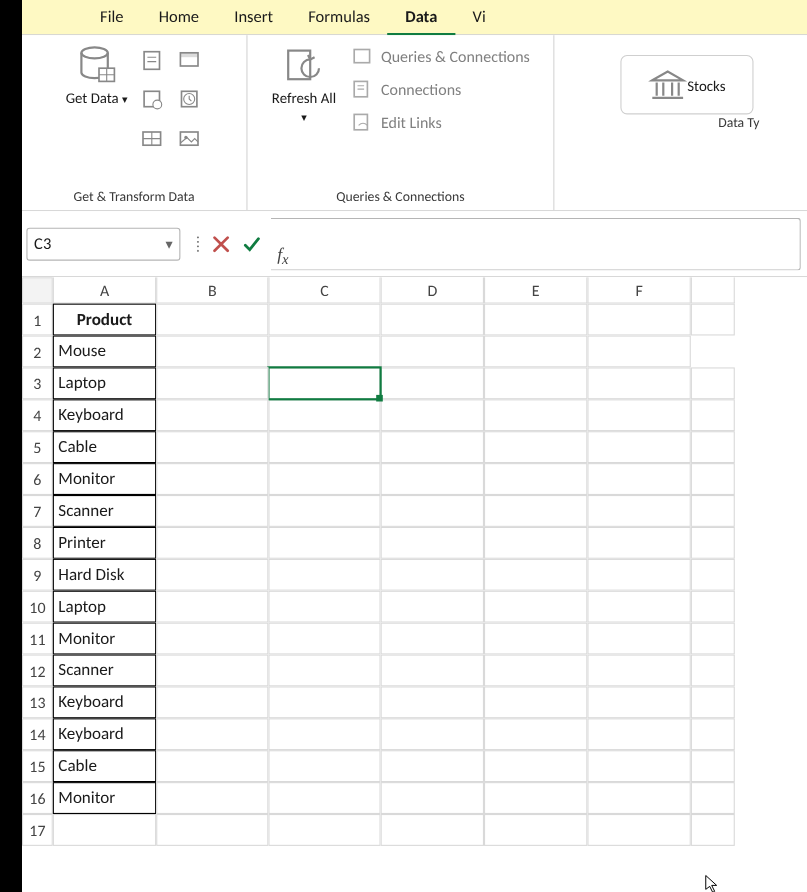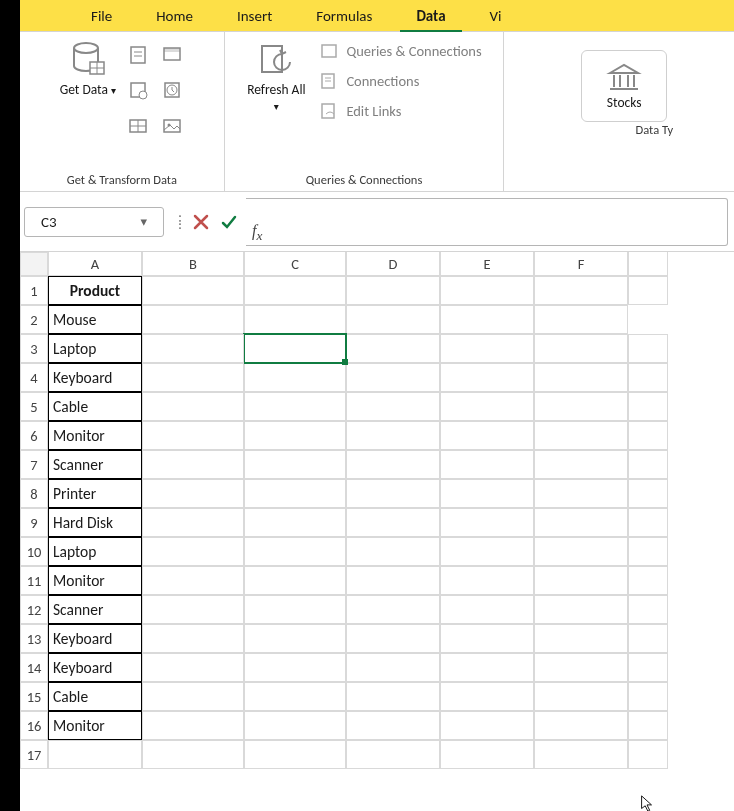--- a/index.html
+++ b/index.html
@@ -1,39 +1,39 @@
 <!DOCTYPE html>
 <html><head>
 <meta charset="utf-8">
 <style>
   * { box-sizing: border-box; margin: 0; padding: 0; }
   body { font-family: "Segoe UI", Calibri, Arial, sans-serif; font-size: 15px; background: #fff; color: #1a1a1a; overflow: hidden; }
   .app { width: 734px; height: 811px; display: flex; flex-direction: column; position: relative; }
   .leftbar { position: absolute; left: 0; top: 0; width: 20px; height: 811px; background: #000; }
   .content { margin-left: 20px; display: flex; flex-direction: column; height: 100%; }
-  .tabsrow { display: flex; height: 32px; align-items: center; border-bottom: 1px solid #d4d4d4; padding-left: 55px; background:#fde047;gap:12px;}
+  .tabsrow { display: flex; height: 32px; align-items: center; border-bottom: 1px solid #d4d4d4; padding-left: 55px; background:#fef9c3;}
   .tab { padding: 0 16px; height: 32px; line-height: 32px; font-size: 15px; cursor: pointer; color:#1a1a1a; }
   .tab.active { border-bottom: 2px solid #107c41; font-weight: 600; }
   .ribbon { display: flex; height: 160px; border-bottom: 1px solid #d4d4d4; background:#fff;}
   .group { display:flex; flex-direction:column; align-items:center; justify-content:space-between; padding: 8px 10px 4px; border-right: 1px solid #d4d4d4; }
   .grouplabel { font-size: 12.5px; color:#3a3a3a; margin-top:0; }
   .g1 { width: 205px; }
   .g2 { width: 280px; }
   .g3 { width: 230px; border-right:none; display:flex; align-items:center; justify-content:flex-start;}
   .bigbtn { display:flex; flex-direction:column; align-items:center; justify-content:space-between; width:60px; }
   .iconbox { width:40px; height:40px; display:flex; align-items:center; justify-content:center; }
   .btnlabel { font-size: 13.5px; line-height:1.2; text-align:center; margin-top:2px; }
   .hstack { display:flex; flex-direction:row; align-items:flex-start; }
   .smallicons { display:grid; grid-template-columns: 24px 24px; grid-template-rows: 30px 30px 30px; gap: 6px 10px; margin-left: 10px; margin-top:4px; }
   .smicon { width:22px; height:22px; display:block; }
   .qlines { display:flex; flex-direction:column; gap:12px; margin-left: 14px; margin-top: 2px; }
   .qline { display:flex; align-items:center; gap:8px; color:#808080; cursor:default; font-size:14.5px;}
-  .stocksbox { border:1px solid #cfcfcf; border-radius:6px; padding: 12px 24px 10px; display:flex; flex-direction:column; align-items:center; margin-left: 10px; margin-top: 10px;}
+  .stocksbox { border:1px solid #cfcfcf; border-radius:6px; padding: 12px 24px 10px; display:flex; align-items:center; margin-left: 10px; margin-top: 10px;}
   .fbar { display:flex; height:60px; align-items:center; border-bottom:1px solid #d4d4d4; padding:0 6px 0 4px; background:#fff;}
-  .namebox { width:140px; height:30px; border:1px solid #b5b5b5; border-radius:3px; display:flex; align-items:center; padding:0 16px; font-size:15px; justify-content:space-between;}
+  .namebox { width:140px; height:30px; border:1px solid #b5b5b5; border-radius:3px; display:flex; align-items:center; padding:0 6px; font-size:15px; justify-content:space-between;}
   .nbchev { color:#666; font-size:13px;}
   .fx-btns { display:flex; align-items:center; gap:10px; margin:0 10px 0 14px;}
   .fxarea { flex:1; height:48px; border:1px solid #b5b5b5; border-left:none; border-radius: 0 3px 3px 0; margin-left:-2px; display:flex; align-items:flex-end; padding-left:6px;}
   .fxlabel { font-style:italic; font-family: "Cambria Math", serif; font-size:16px; color:#444; }
   .sheet { flex:1; overflow:hidden; background:#fff; }
   .grid { display:grid; grid-template-columns: 28px 94px 102px 102px 94px 94px 94px 40px; }
   .colhead, .rowhead, .corner { background:#fff; border:1px solid #d9d9d9; font-size:14.5px; color:#444; display:flex; align-items:center; justify-content:center; height:24px; }
   .corner { background:#f3f3f3; }
   .colhead { border-top:none; }
   .rowhead { justify-content:center; font-size:14.5px; height:29px; }

